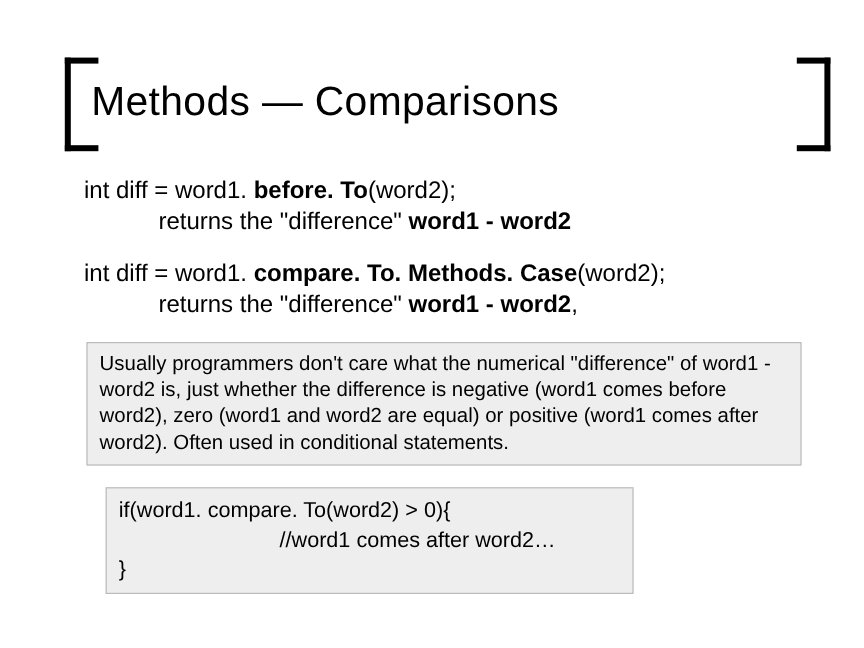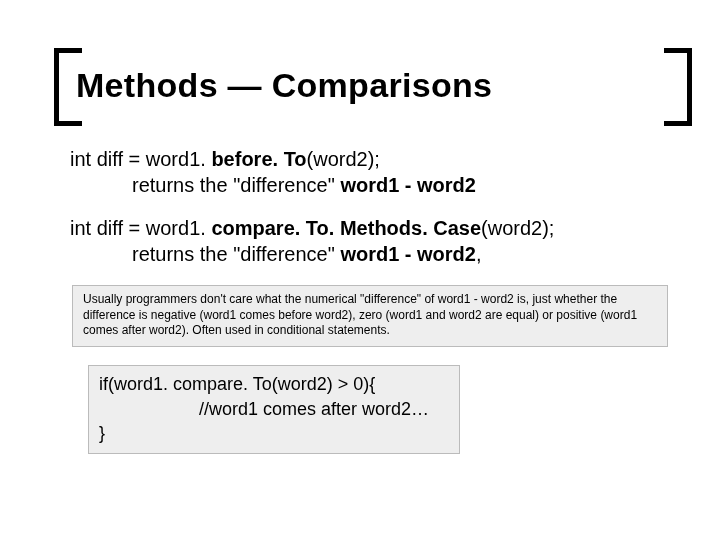--- a/index.html
+++ b/index.html
@@ -34,51 +34,51 @@
   .bracket-left {
     left: -18px;
     border-left: 5px solid #000;
   }
   .bracket-right {
     right: -22px;
     border-right: 5px solid #000;
   }
   .title {
     font-size: 34px;
-    font-weight: bold;
+    font-weight: normal;
     padding: 6px 8px 14px 4px;
     letter-spacing: 0.3px;
   }
   .body {
     font-size: 20px;
     line-height: 1.28;
     margin-left: 10px;
   }
   .block1 { margin-bottom: 18px; }
   .block2 { margin-bottom: 18px; }
   .indent {
     padding-left: 62px;
   }
   .bold { font-weight: bold; }
   .notebox {
     background: #eee;
     border: 1px solid #bbb;
-    font-size: 12px;
+    font-size: 17px;
     line-height: 1.28;
     padding: 6px 10px 8px 10px;
     margin: 2px 2px 18px 2px;
   }
   .codebox {
     background: #eee;
     border: 1px solid #bbb;
     font-size: 18px;
     line-height: 1.35;
     padding: 6px 10px 8px 10px;
     margin-left: 18px;
-    width: 372px;
+    width: 440px;
   }
   .codeindent { padding-left: 80px; text-align: center; }
 </style>
 </head>
 <body>
 
 <div class="slide">
 
   <div class="title-wrap">
     <div class="bracket bracket-left"></div>

